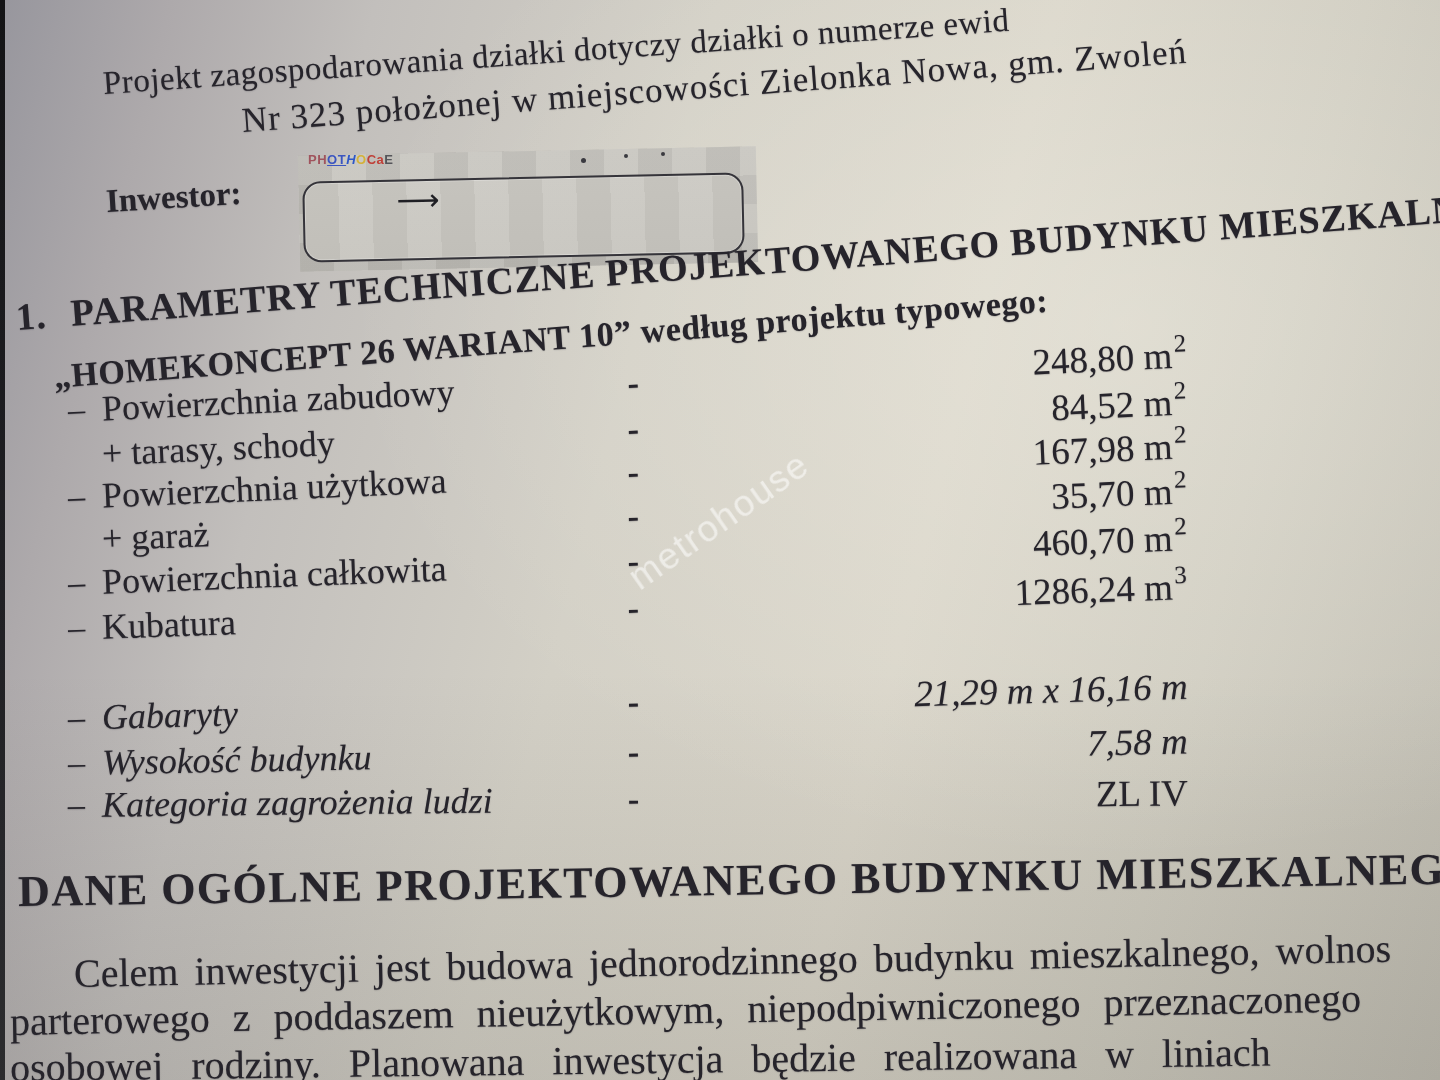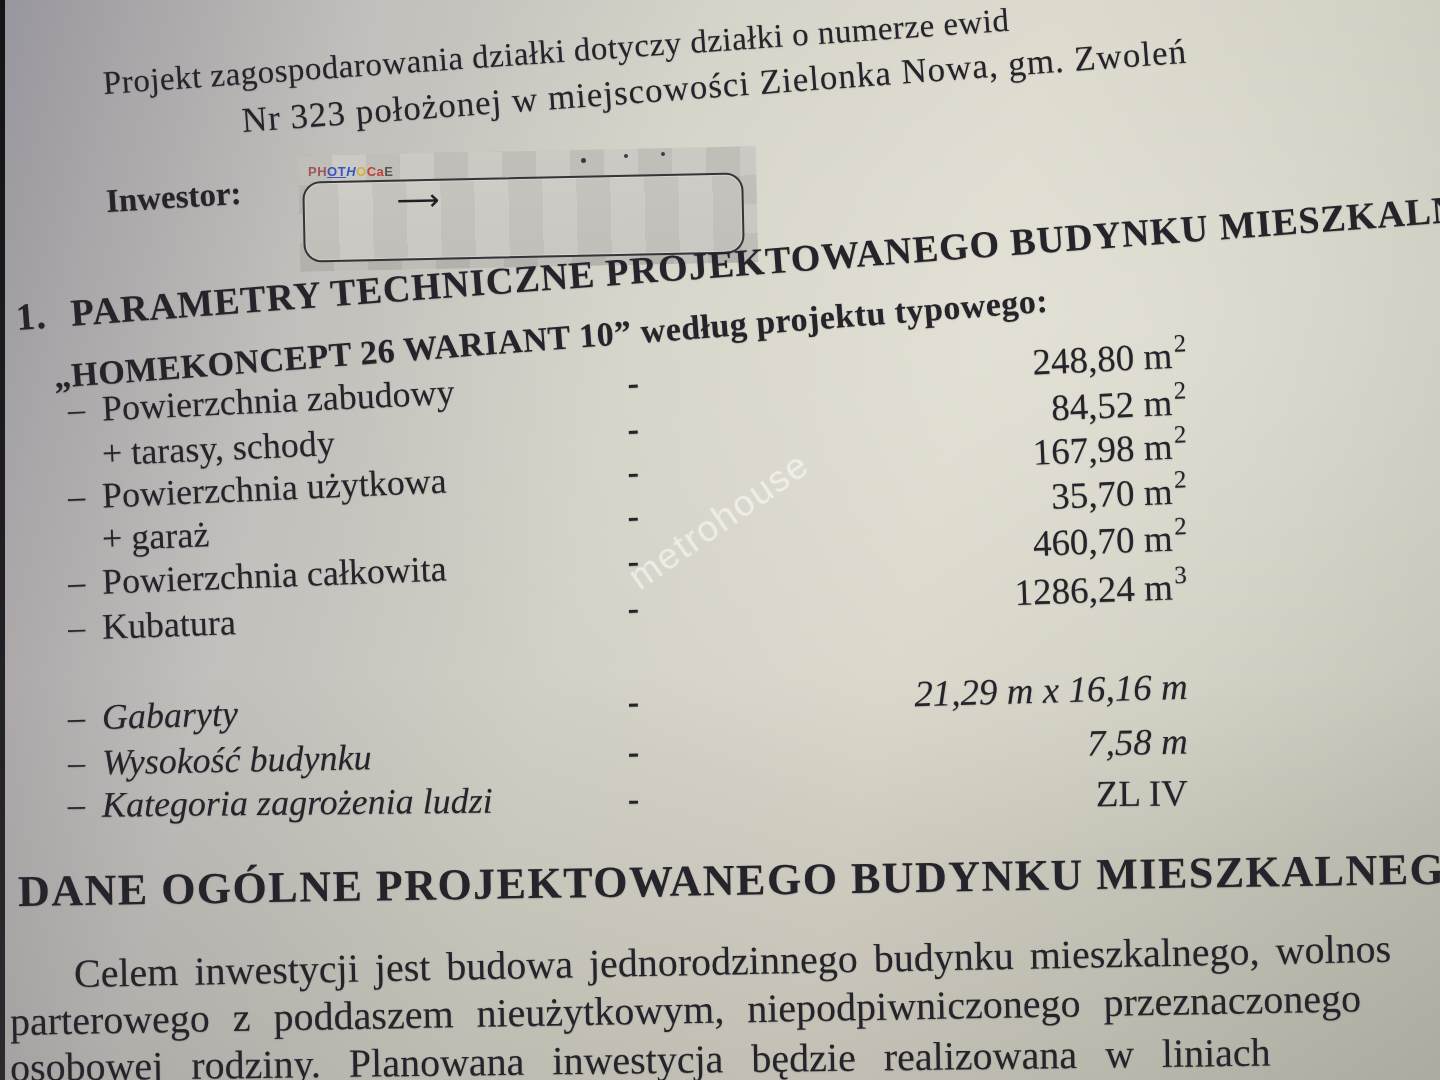--- a/index.html
+++ b/index.html
@@ -44,21 +44,21 @@
       linear-gradient(180deg,#cbc9c3,#c7c5bf);
     box-shadow:0 0 0 1px rgba(255,255,255,0.25) inset;
   }
   .redact-arrow{
     position:absolute;left:92px;top:8px;width:76px;height:22px;
     color:#1f1f24;font-size:30px;line-height:22px;
     font-family:"DejaVu Sans",sans-serif;text-shadow:none;
   }
   .speck{position:absolute;width:5px;height:5px;border-radius:50%;background:#3a3a40;}
   .app-mark{
-    position:absolute;left:308px;top:164px;font-size:13px;font-weight:700;
+    position:absolute;left:308px;top:152px;font-size:13px;font-weight:700;
     font-family:"Liberation Sans","DejaVu Sans",sans-serif;letter-spacing:0.5px;
     white-space:nowrap;text-shadow:none;
   }
   .app-mark span{display:inline-block;}
 
   
   .prow{
     position:absolute;left:68px;width:1120px;height:44px;line-height:44px;
     display:flex;align-items:center;transform-origin:left center;
   }

